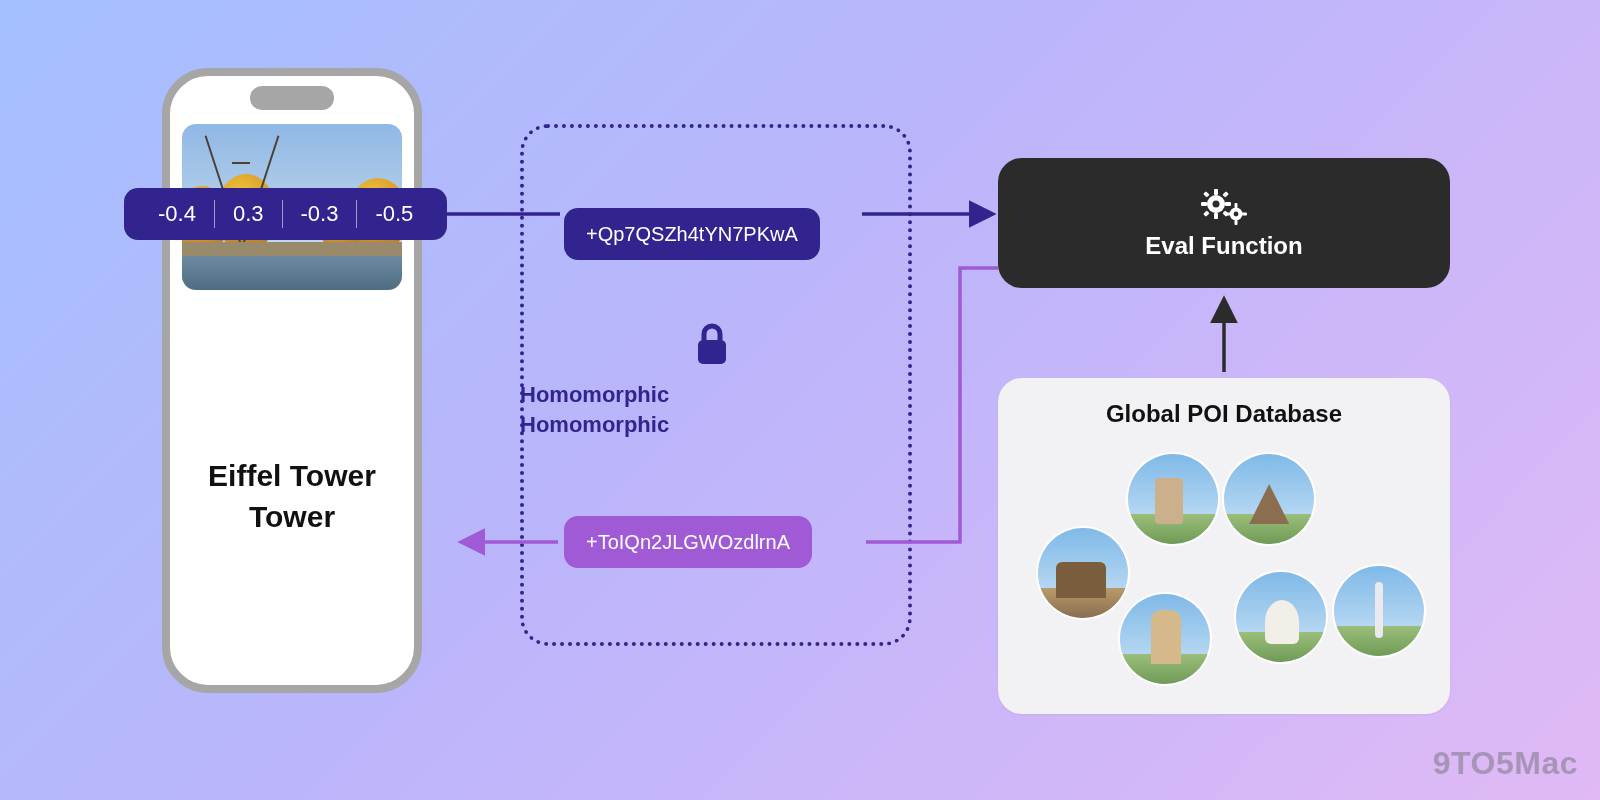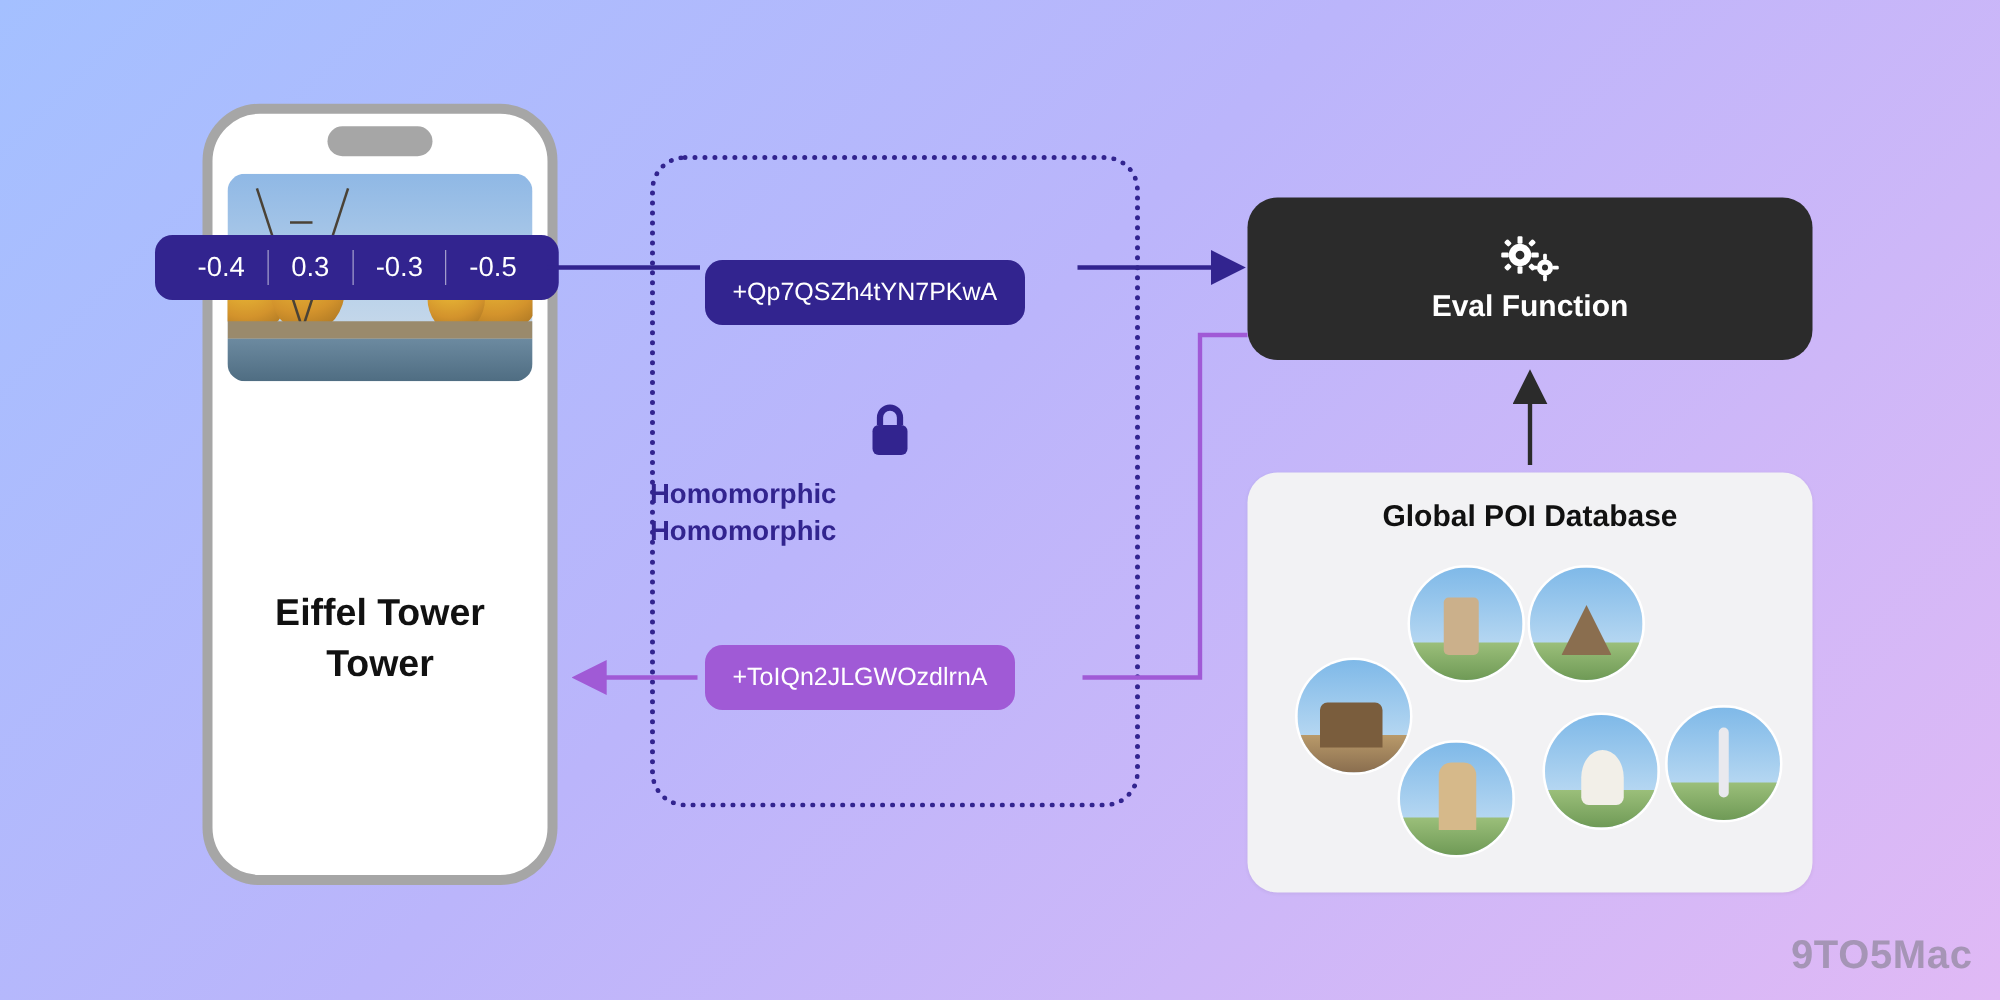--- a/index.html
+++ b/index.html
@@ -1,20 +1,20 @@
 <!DOCTYPE html>
 <html><head>
 <meta charset="utf-8">
 <style>
   html,body{margin:0;padding:0;width:1600px;height:800px;overflow:hidden;font-family:-apple-system,BlinkMacSystemFont,"Segoe UI",Helvetica,Arial,sans-serif;}
   .stage{position:relative;width:1600px;height:800px;background:linear-gradient(135deg,#a4c0ff 0%,#bbb5fb 45%,#e0b9f5 100%);}
   .abs{position:absolute;}
 
   
-  .phone{left:162px;top:83px;width:284px;height:625px;border:8px solid #a6a6a6;border-radius:46px;background:#fff;box-sizing:border-box;}
+  .phone{left:162px;top:68px;width:260px;height:625px;border:8px solid #a6a6a6;border-radius:46px;background:#fff;box-sizing:border-box;}
   .notch{position:absolute;left:50%;top:10px;transform:translateX(-50%);width:84px;height:24px;border-radius:14px;background:#a6a6a6;}
   .photo{position:absolute;left:12px;right:12px;top:48px;height:166px;border-radius:14px;overflow:hidden;}
   .sky{position:absolute;inset:0;background:linear-gradient(#8fb8e5 0%,#bcd3ea 60%,#d5dfe8 100%);}
   .river{position:absolute;left:0;right:0;bottom:0;height:34px;background:linear-gradient(#6c8aa0,#4f6d82);}
   .bank{position:absolute;left:0;right:0;bottom:34px;height:14px;background:#9a8a6c;}
   .tree{position:absolute;bottom:40px;border-radius:50% 50% 45% 45%;background:radial-gradient(circle at 40% 30%,#f2c93a,#d3932c 60%,#9a6a20);}
   .t1{left:-8px;width:56px;height:64px;}
   .t2{left:34px;width:60px;height:76px;}
   .t3{right:-6px;width:60px;height:72px;}
   .t4{right:38px;width:46px;height:58px;}

